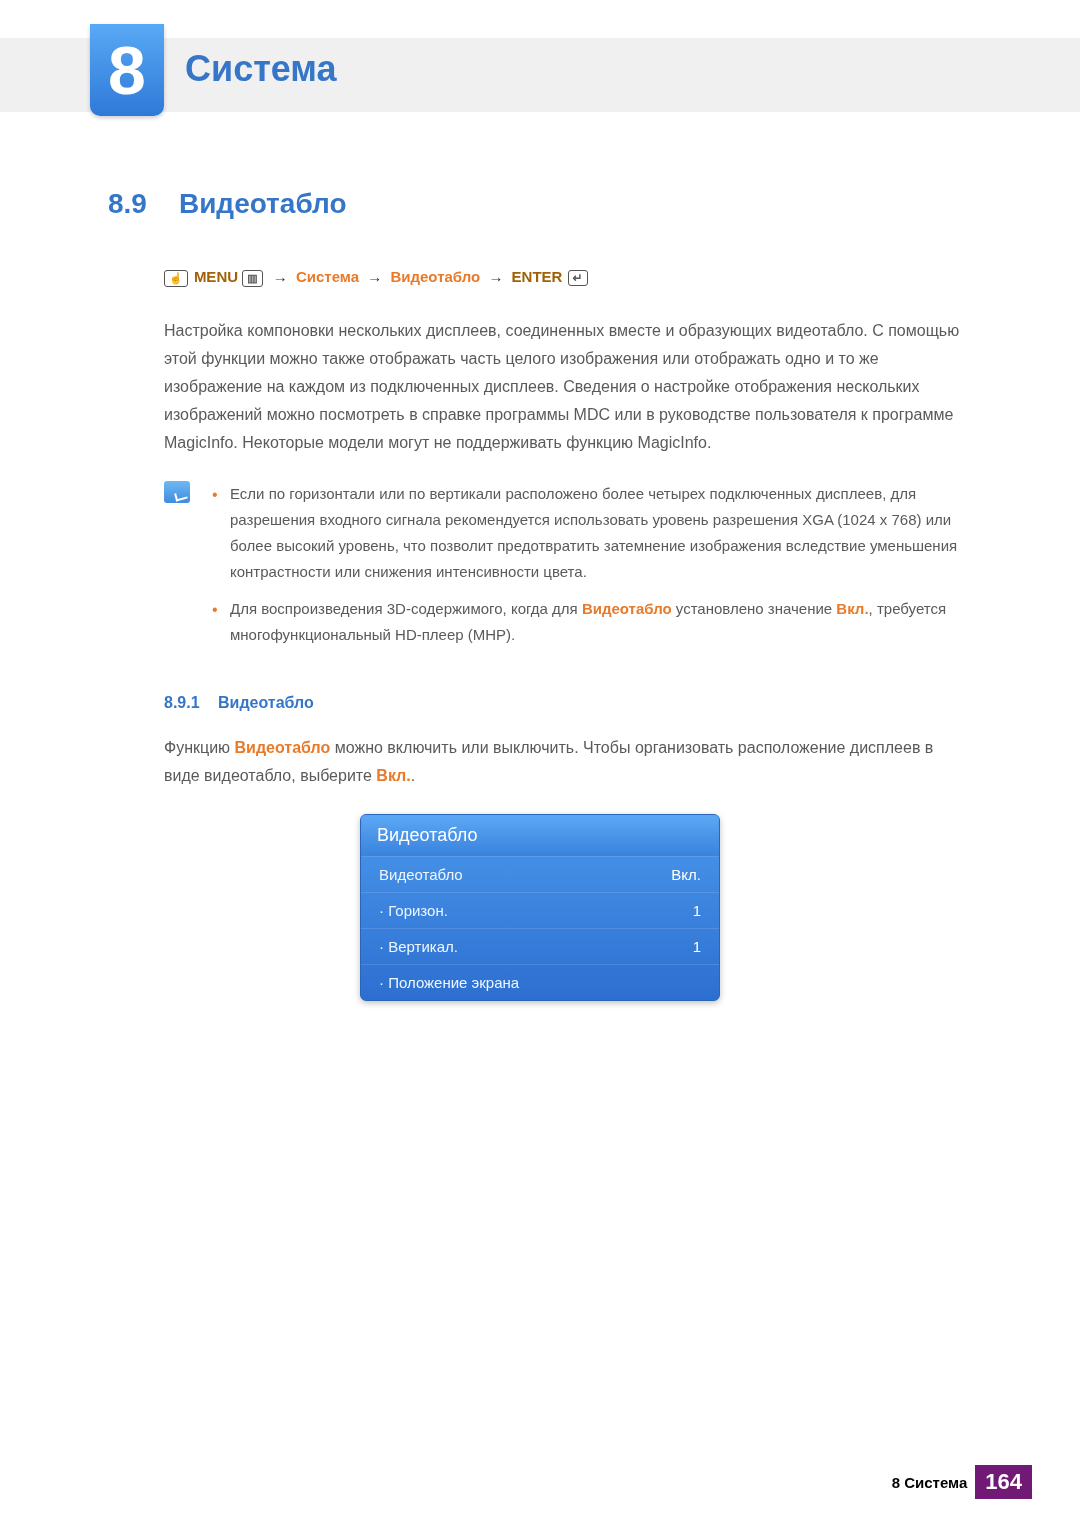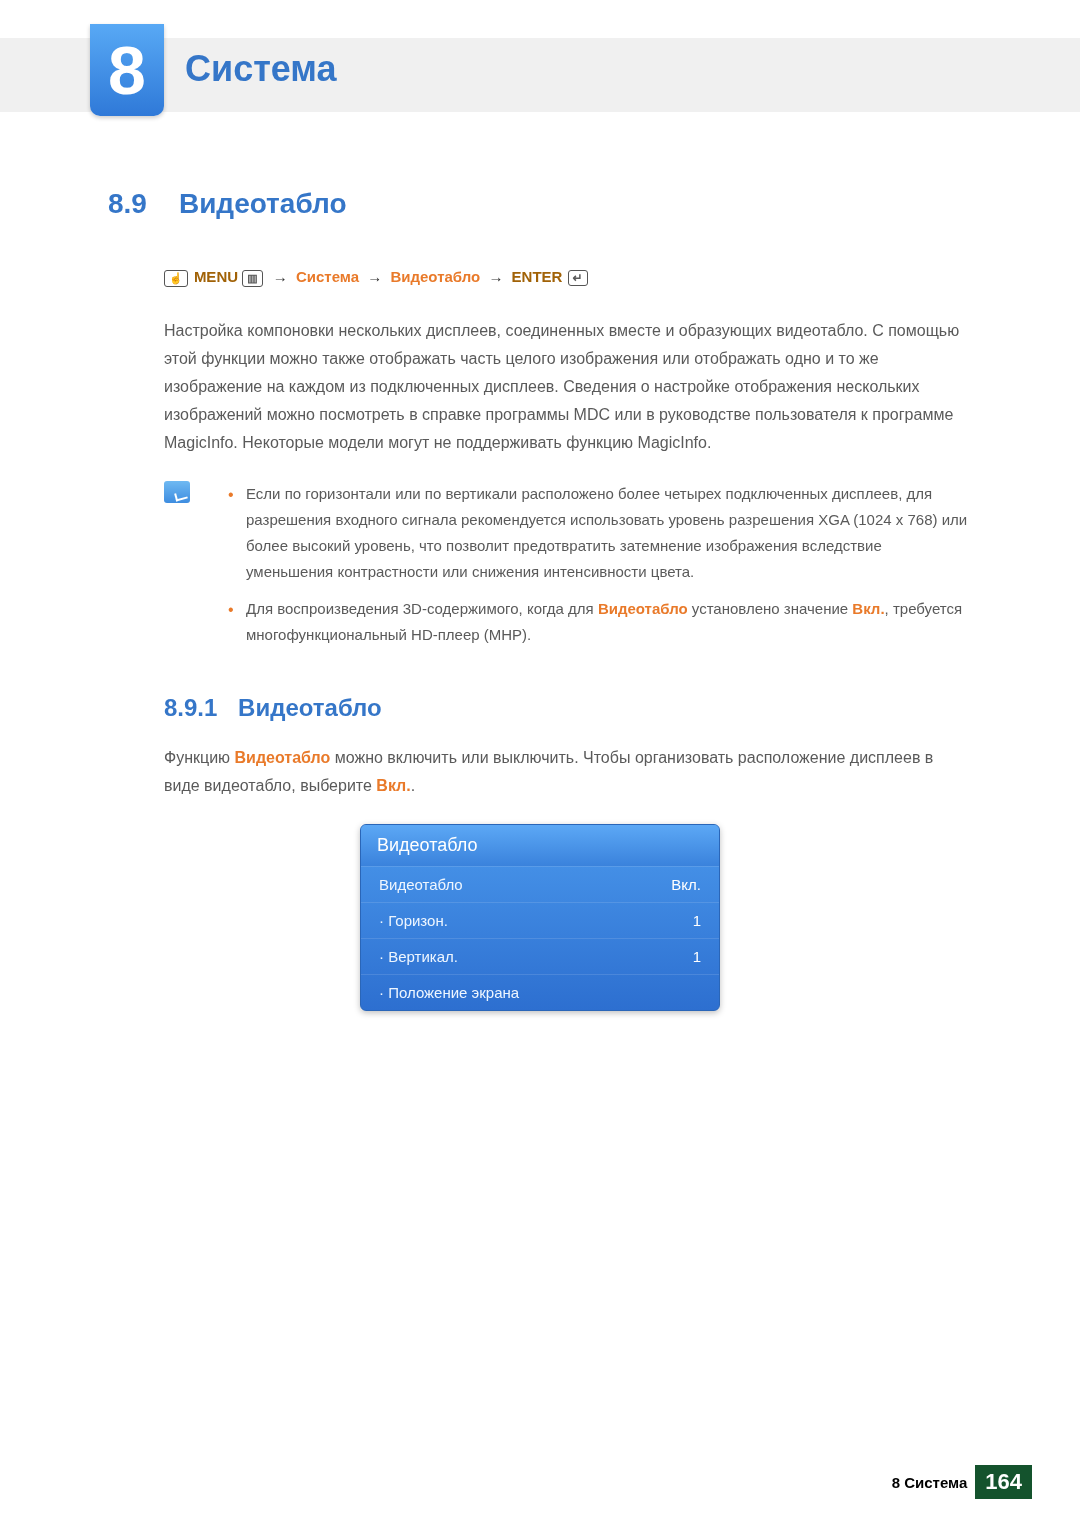--- a/index.html
+++ b/index.html
@@ -86,21 +86,21 @@
   .para {
     margin-left: 56px;
     font-size: 16px;
     line-height: 1.75;
     color: #5a5a5a;
     margin-bottom: 24px;
   }
   .note-block {
     margin-left: 56px;
     display: flex;
-    gap: 32px;
+    gap: 16px;
     margin-bottom: 36px;
   }
   .note-icon {
     flex: 0 0 26px;
     height: 22px;
     background: linear-gradient(180deg,#6fb9f2,#3e8de0);
     border-radius: 3px;
     position: relative;
   }
   .note-icon::after{
@@ -118,21 +118,21 @@
     content: "•";
     position: absolute;
     left: 6px;
     color: #e97a2a;
     font-size: 16px;
   }
   .bold-orange { color: #e97a2a; font-weight: 700; }
   .subsec {
     margin-left: 56px;
     color: #3576c8;
-    font-size: 24px;
+    font-size: 16px;
     font-weight: 700;
     margin-bottom: 22px;
   }
   .subsec .num { margin-right: 14px; }
   .osd-panel {
     width: 360px;
     margin: 0 auto;
     border-radius: 6px;
     overflow: hidden;
     box-shadow: 0 2px 6px rgba(0,0,0,0.25);
@@ -158,21 +158,21 @@
   .footer {
     position: absolute;
     bottom: 28px;
     right: 48px;
     display: flex;
     align-items: center;
     gap: 8px;
   }
   .footer-label { color: #000000; font-weight: 700; font-size: 15px; }
   .footer-page {
-    background: #14532d;
+    background: #701a75;
     color: #fff;
     font-size: 22px;
     font-weight: 700;
     padding: 4px 10px;
   }
 </style>
 </head>
 <body>
 
 <div class="top-band"></div>

